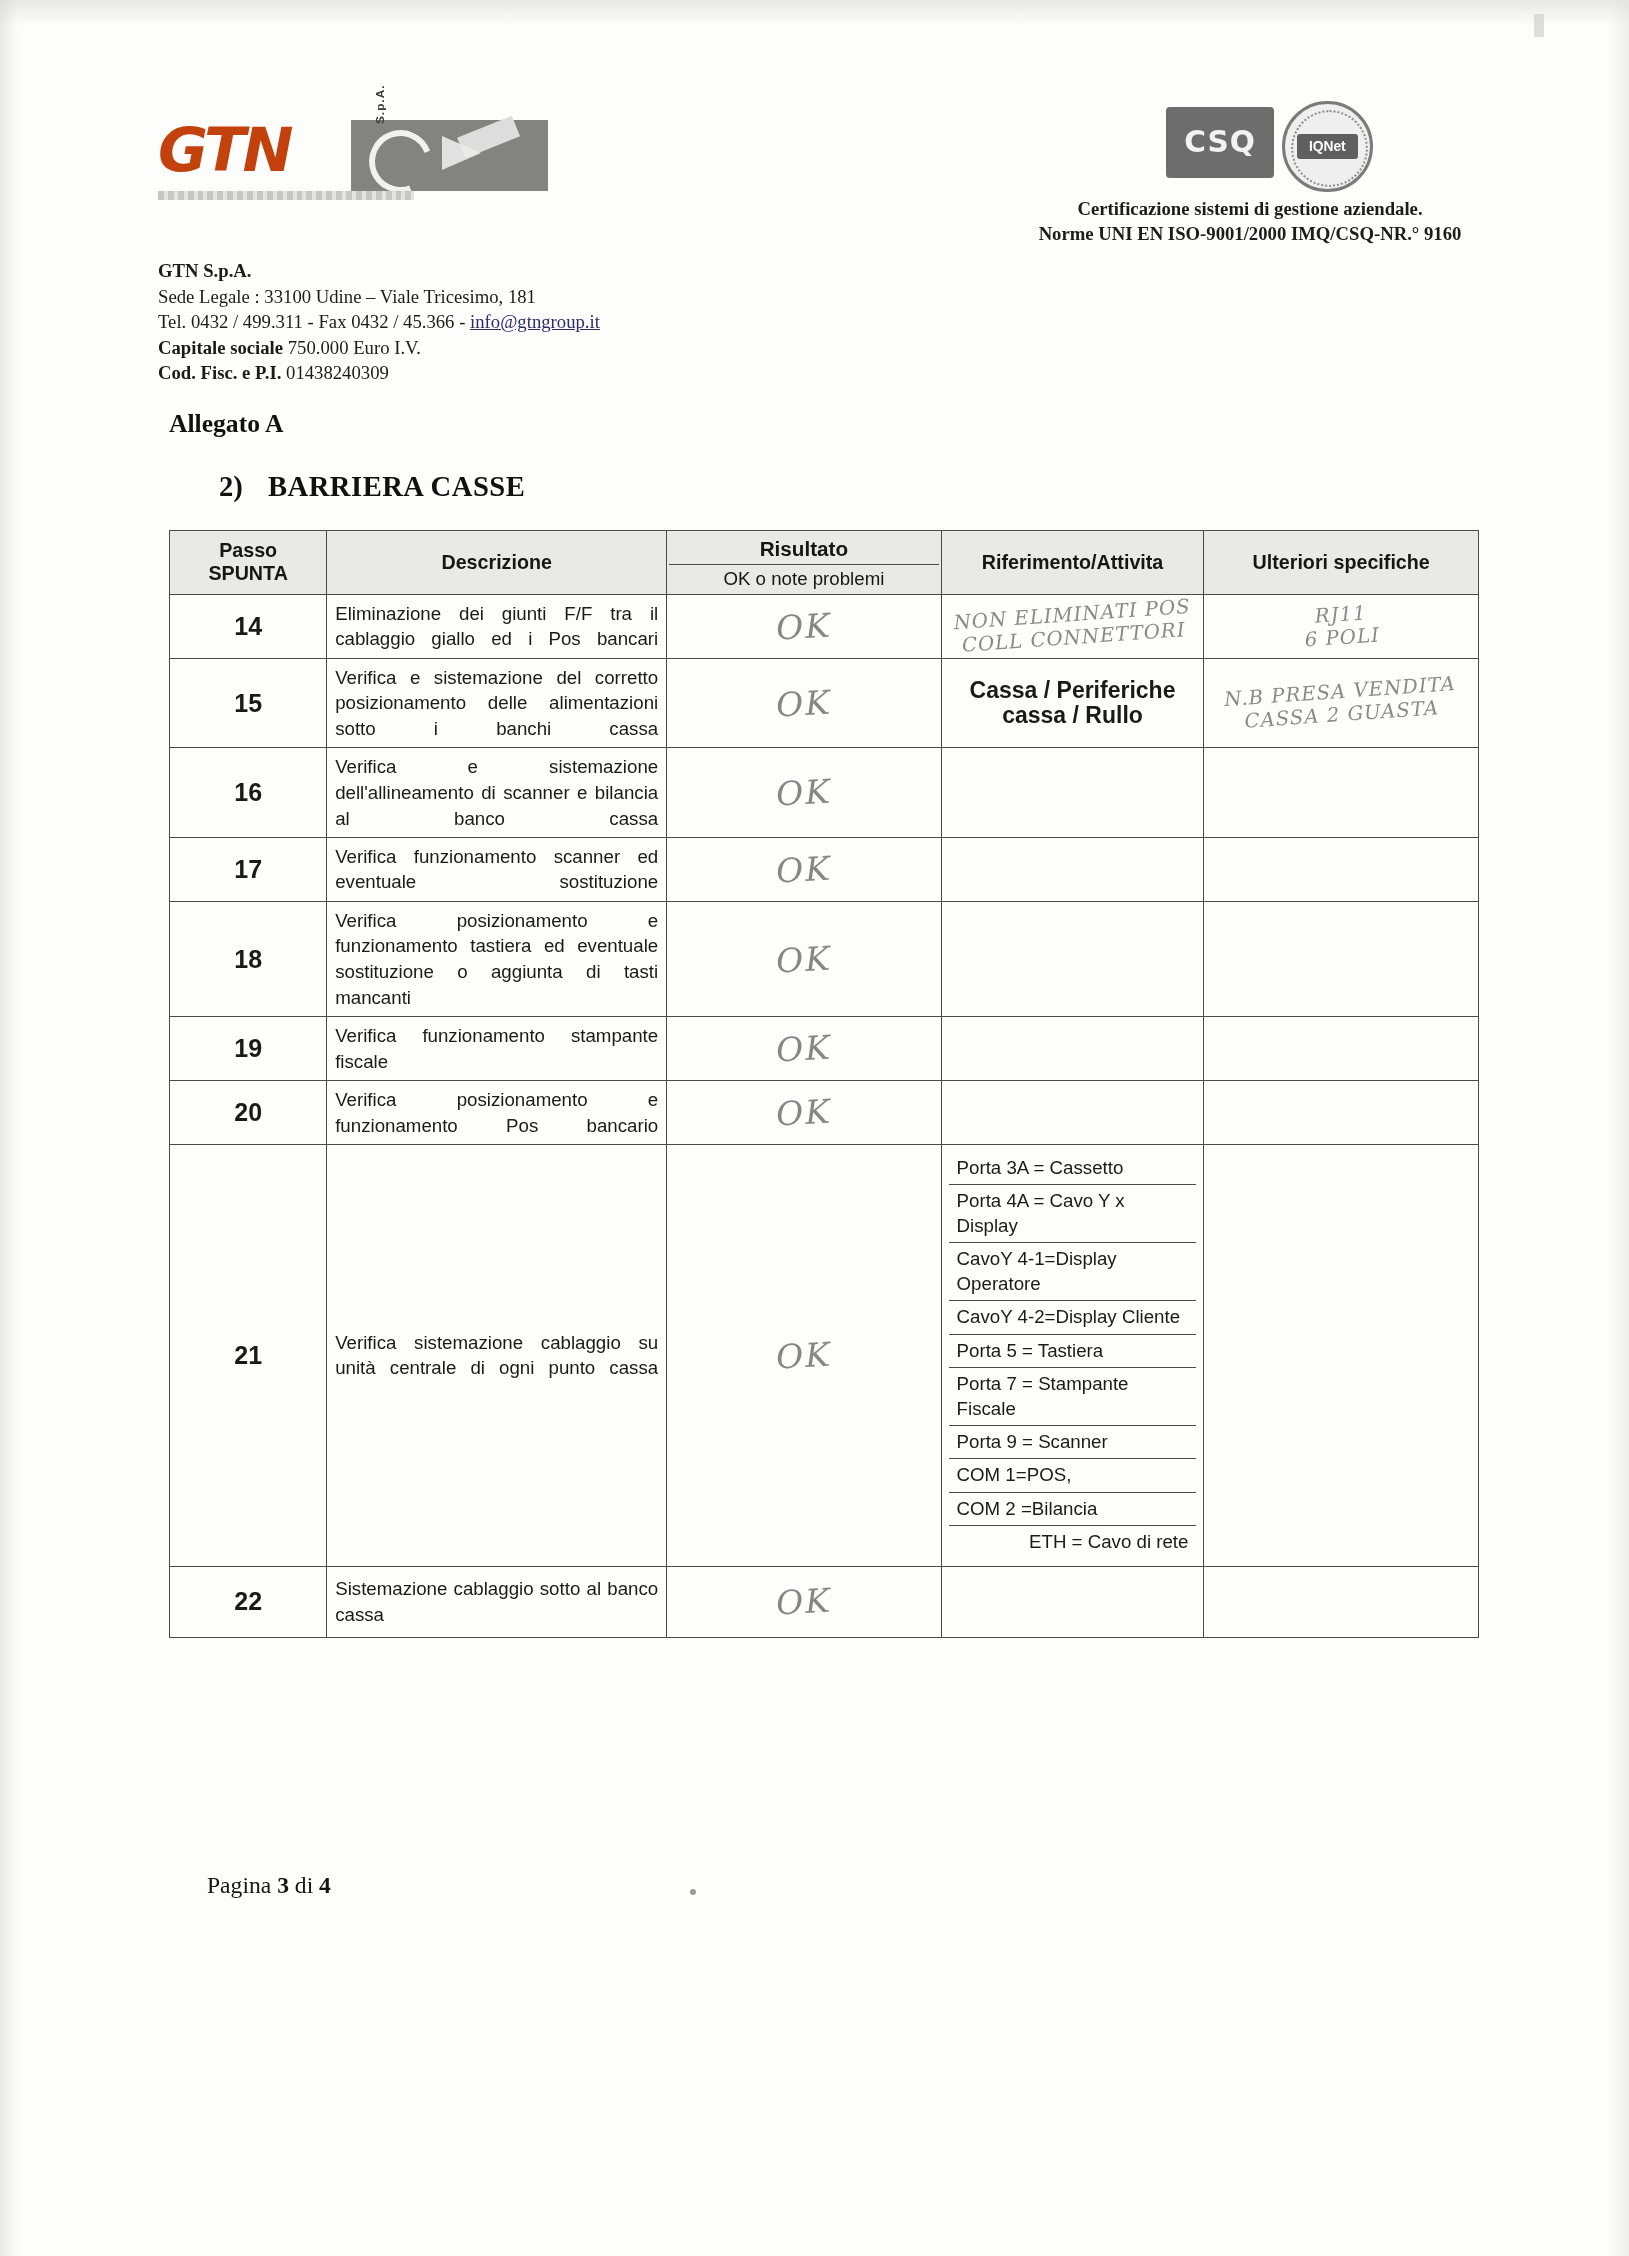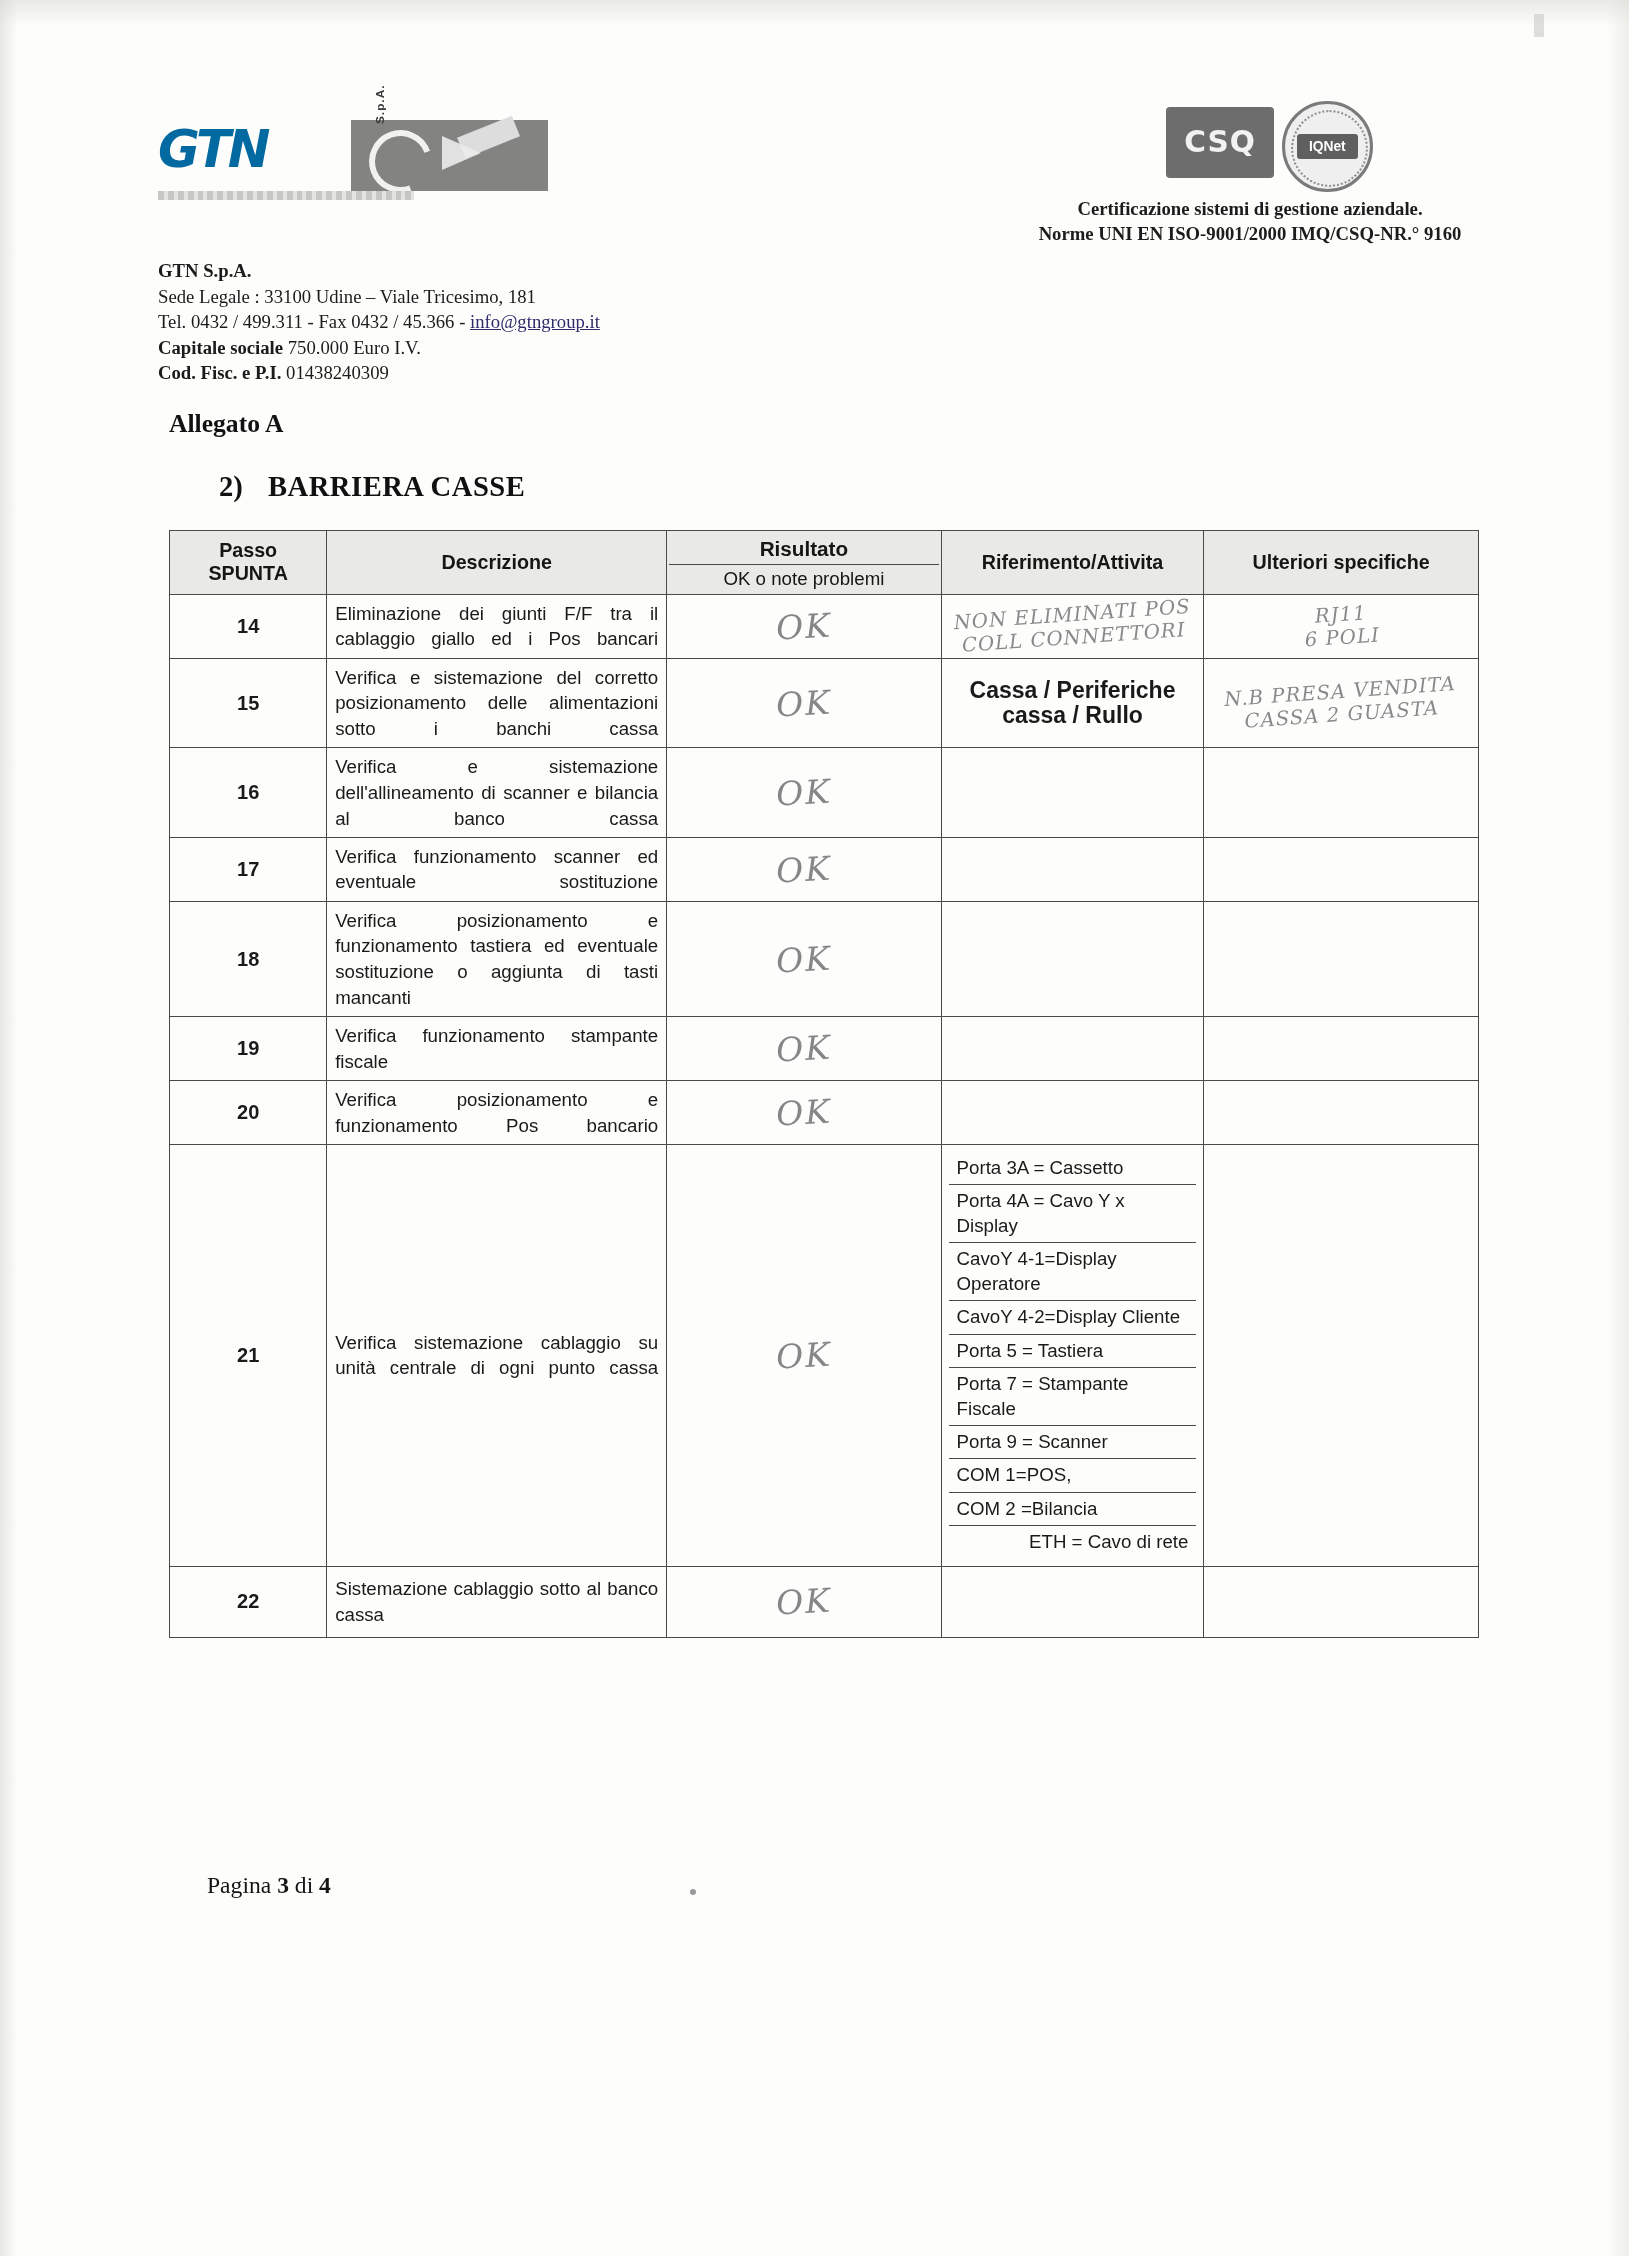--- a/index.html
+++ b/index.html
@@ -47,23 +47,23 @@
     top: 118px;
     width: 443px;
     height: 79px;
   }
   .logo-gtn {
     position: absolute;
     left: 0; top: 0;
     font-family: "DejaVu Sans", sans-serif;
     font-weight: bold;
     font-style: italic;
-    font-size: 51px;
+    font-size: 61px;
     letter-spacing: -3px;
-    color: #0369a1;
+    color: #c2410c;
     line-height: 63px;
   }
   .logo-spa {
     position: absolute;
     left: 215px;
     top: 5.9px;
     font-size: 11.8px;
     font-weight: bold;
     color: #3a3a3a;
     transform: rotate(-90deg);
@@ -253,21 +253,21 @@
   .hdr-ris-sub {
     display: block;
     font-weight: normal;
     font-size: 18.7px;
     border-top: 1.4px solid #4a4a4a;
     margin: 3px -5.9px -3.9px -5.9px;
     padding: 3px 5.9px 2px 5.9px;
   }
   td.c-passo {
     text-align: center;
-    font-size: 20px;
+    font-size: 25px;
     font-weight: bold;
   }
   td.c-desc {
     text-align: justify;
     text-align-last: justify;
     font-size: 18.7px;
     line-height: 25.6px;
     padding: 7.9px 9.9px;
   }
   td.c-ris, td.c-rif, td.c-ult {

